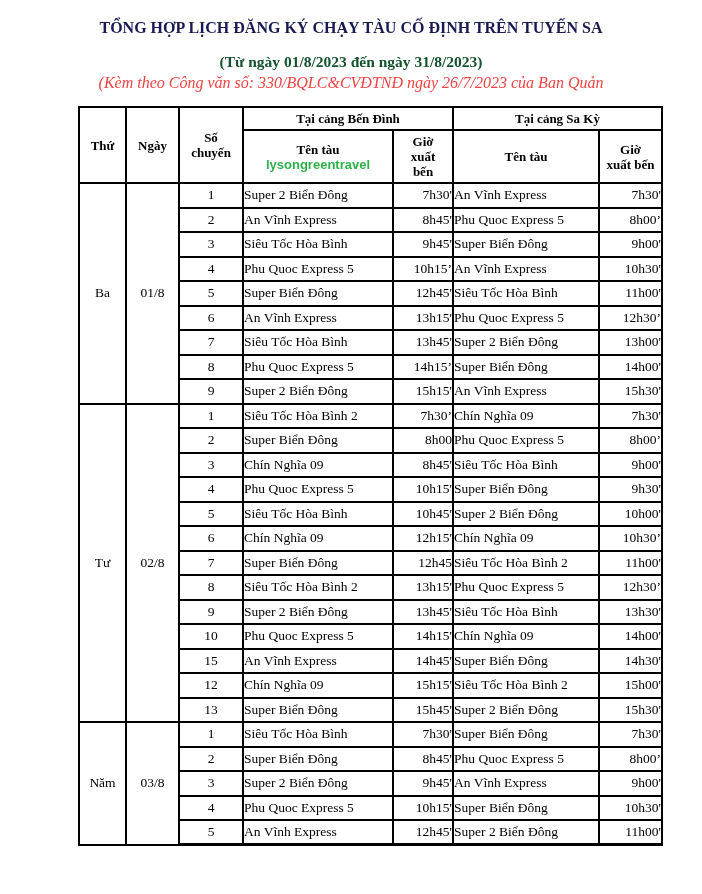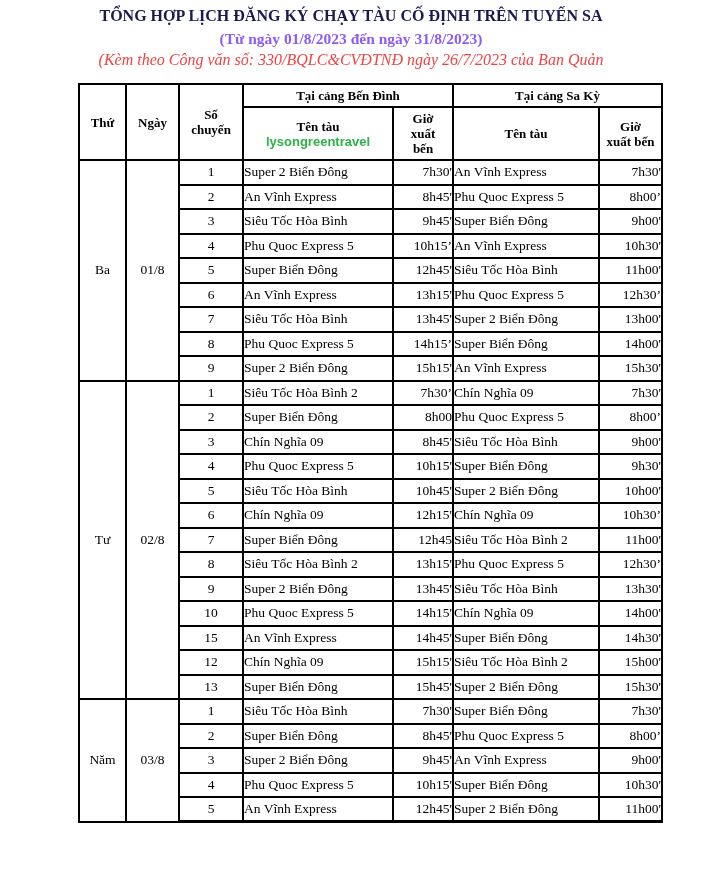--- a/index.html
+++ b/index.html
@@ -1,26 +1,26 @@
 <!DOCTYPE html>
 <html><head>
 <meta charset="utf-8">
 <style>
   html,body{margin:0;padding:0;}
   body{
     width:702px;height:894px;background:#ffffff;
     font-family:"Liberation Serif", serif;color:#000;
     overflow:hidden;
   }
-  .doc-header{padding-top:6px;text-align:center;}
+  .doc-header{padding-top:18px;text-align:center;}
   .title-line{
     font-weight:bold;font-size:16px;line-height:20px;color:#1a1a52;
   }
   .date-line{
-    font-weight:bold;font-size:15.5px;line-height:20px;color:#8b5cf6;margin-top:3px;
+    font-weight:bold;font-size:15.5px;line-height:20px;color:#14532d;margin-top:14px;
   }
   .note-line{
     font-style:italic;font-size:16px;line-height:21px;color:#ef4444;
   }
   .underlined{text-decoration:underline;}
 
   table.schedule{
     border-collapse:collapse;table-layout:fixed;
     width:584px;margin:13px 0 0 78px;
   }

